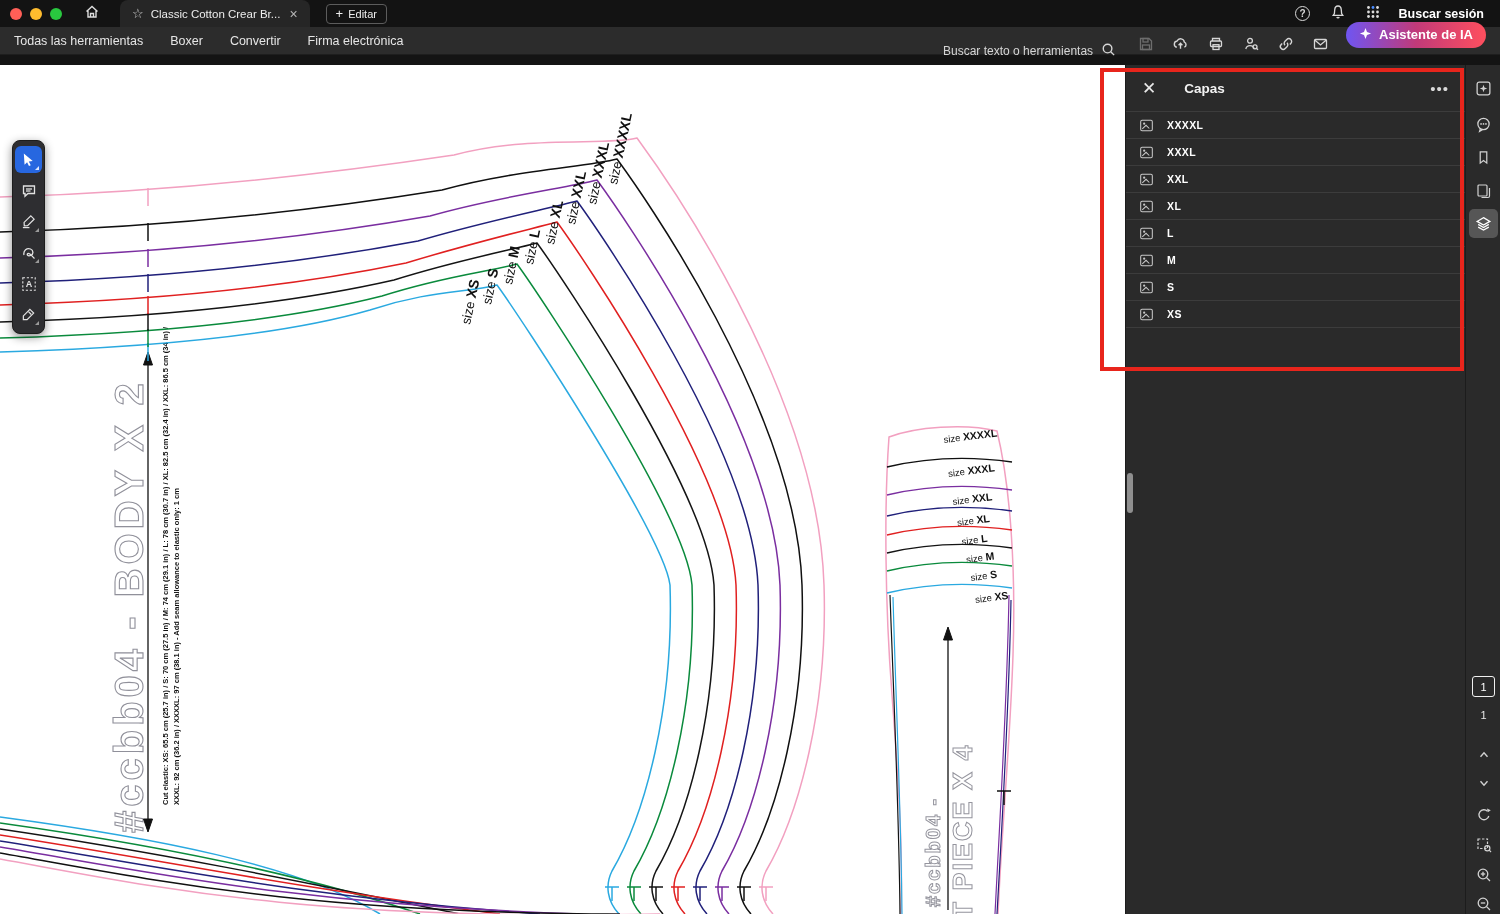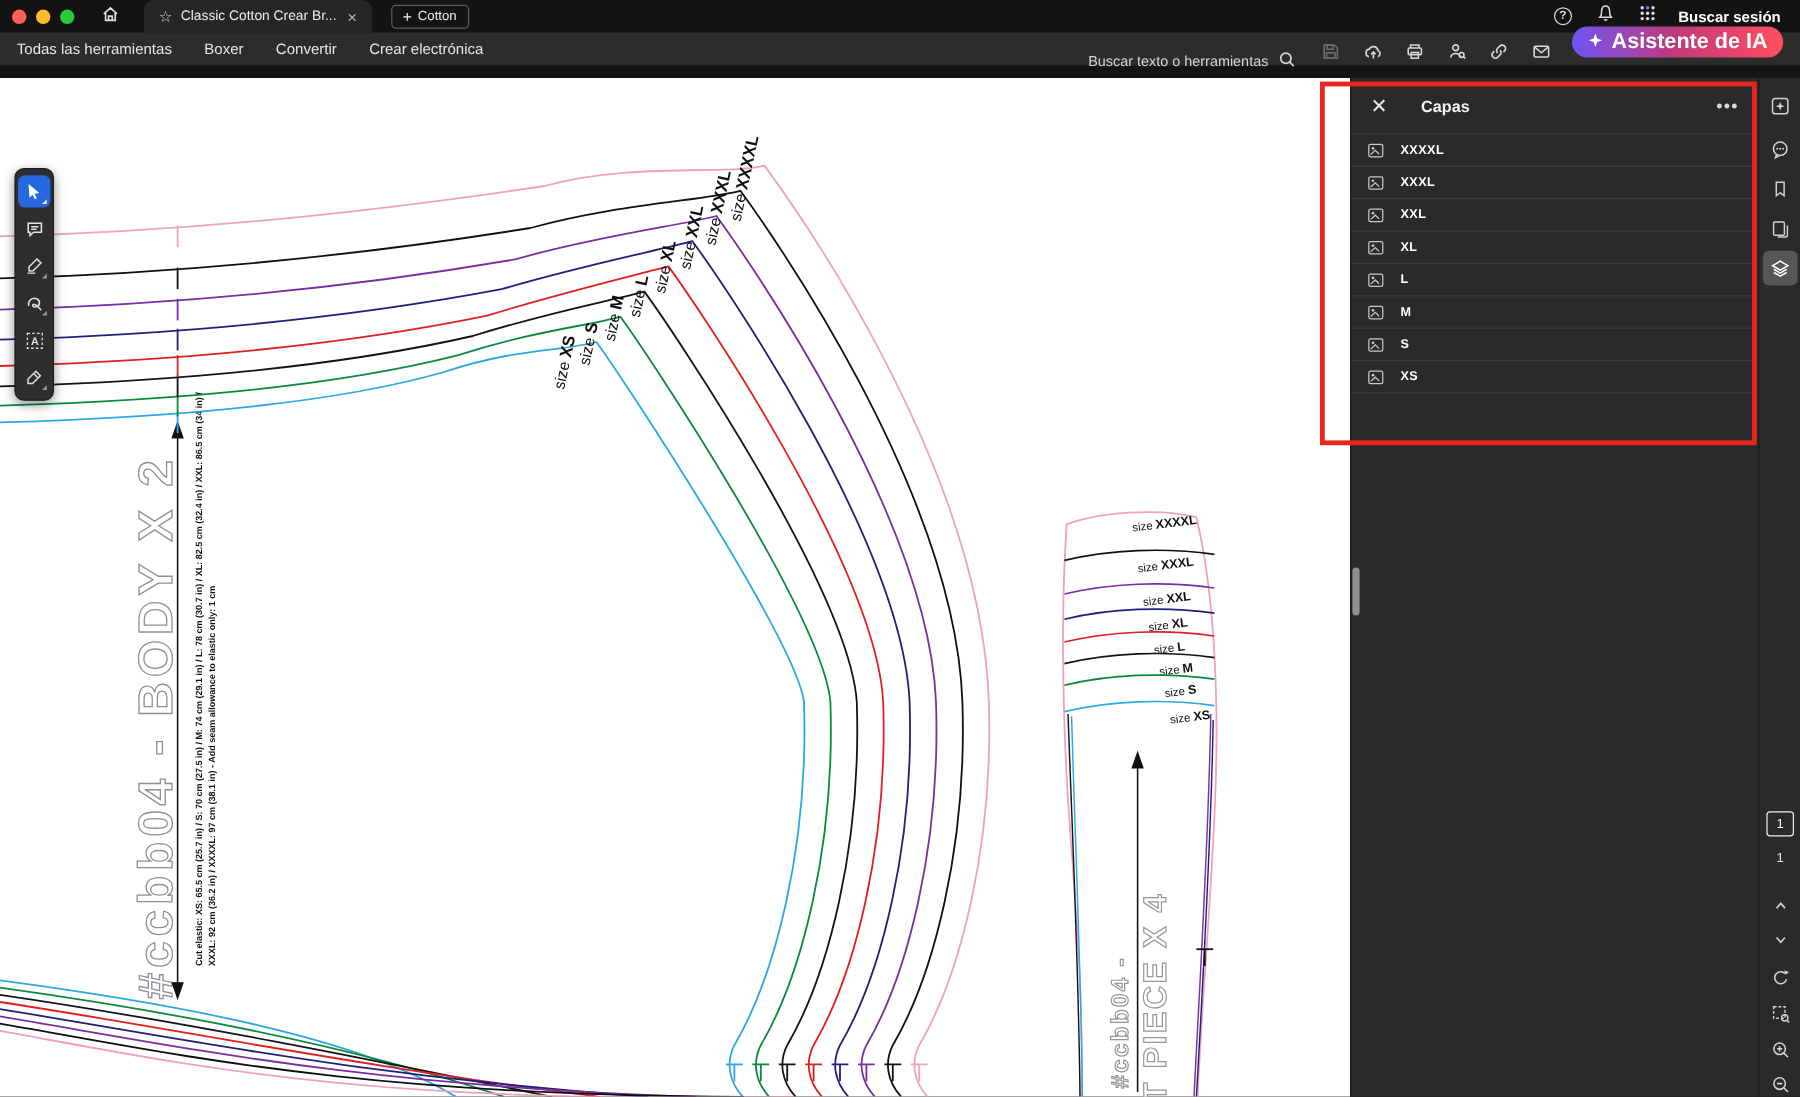--- a/index.html
+++ b/index.html
@@ -40,21 +40,21 @@
   .menu-items { display:flex; gap:27px; padding-left:14px; }
   .menu-item { color:#e6e6e6; font-size:12.5px; cursor:pointer; }
   .menubar-right { margin-left:auto; display:flex; align-items:flex-end; }
   .search-tools { display:flex; align-items:center; gap:8px; color:#d6d6d6;
     font-size:12px; margin-right:12px; cursor:pointer; }
   .mb-icon { width:35px; height:28px; display:flex; align-items:center;
     justify-content:center; color:#d6d6d6; cursor:pointer; }
   .mb-icon.dim { opacity:.38; }
   .ai-pill { height:26px; margin:0 14px 12px 8px; padding:0 13px; border:none;
     border-radius:13px; background:linear-gradient(90deg,#6f55f2,#c13a79,#ff4f5e);
-    color:#fff; font-size:18px; font-weight:bold; display:flex; align-items:center;
+    color:#fff; font-size:13px; font-weight:bold; display:flex; align-items:center;
     gap:7px; cursor:pointer; }
 
   
   .canvas { position:absolute; top:65px; left:0; width:1125px; height:849px;
     background:#ffffff; overflow:hidden; }
   .canvas svg text { font-family:"Liberation Sans", sans-serif; }
   .outline-big { font-size:40px; font-weight:bold; fill:#ffffff; stroke:#90909a;
     stroke-width:1.1px; letter-spacing:4px; }
   .outline-mid { font-size:20px; font-weight:bold; fill:#ffffff; stroke:#95959e;
     stroke-width:1px; letter-spacing:2px; }
@@ -128,21 +128,21 @@
         </svg>
       </span>
     </button>
     <div class="tab">
       <span class="star">☆</span>
       <span class="tab-title">Classic Cotton Crear Br...</span>
       <span class="tab-close">×</span>
     </div>
     <button class="create-btn">
       <span class="plus">+</span>
-      <span>Cotton</span>
+      <span>Editar</span>
     </button>
     <div class="titlebar-right">
       <span class="tb-icon">
         <span class="help-circle">?</span>
       </span>
       <span class="tb-icon">
         <span>
           <svg width="16" height="16" viewBox="0 0 16 16" fill="none" stroke="currentColor" stroke-width="1.3">
             <path d="M8 2 C5.8 2 4.8 3.8 4.7 6 L4.4 9.5 L3.2 11.3 H12.8 L11.6 9.5 L11.3 6 C11.2 3.8 10.2 2 8 2 Z"></path>
             <path d="M6.8 13 a1.3 1.3 0 0 0 2.4 0"></path>
@@ -166,21 +166,21 @@
       </span>
       <span class="signin">Buscar sesión</span>
     </div>
   </header>
 
   <nav class="menubar">
     <div class="menu-items">
       <span class="menu-item">Todas las herramientas</span>
       <span class="menu-item">Boxer</span>
       <span class="menu-item">Convertir</span>
-      <span class="menu-item">Crear electrónica</span>
+      <span class="menu-item">Firma electrónica</span>
     </div>
     <div class="menubar-right">
       <div class="search-tools">
         <span>Buscar texto o herramientas</span>
         <span>
           <svg width="15" height="15" viewBox="0 0 16 16" fill="none" stroke="currentColor" stroke-width="1.5">
             <circle cx="7" cy="7" r="4.6"></circle>
               <line x1="10.4" y1="10.4" x2="14" y2="14"></line>
           </svg>
         </span>

